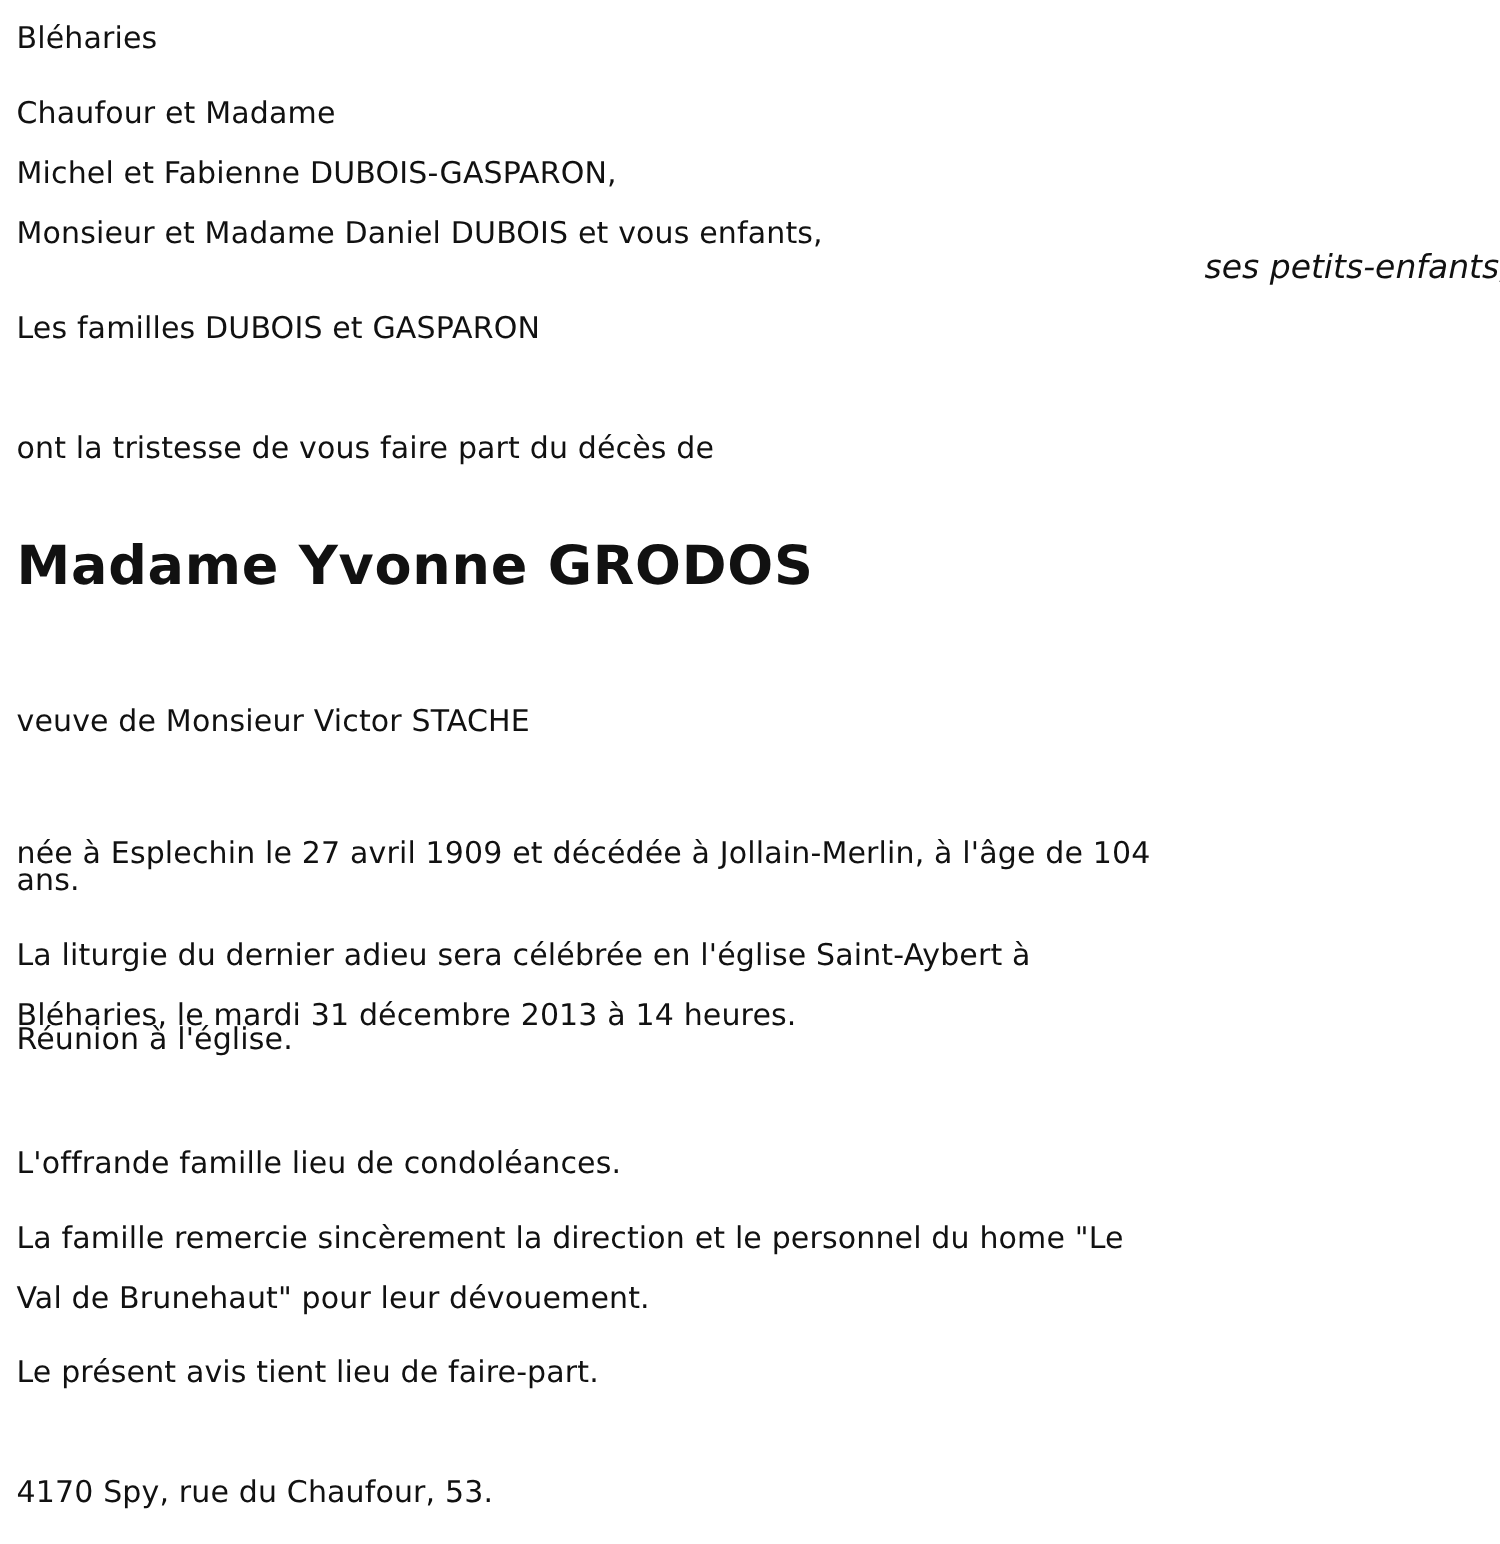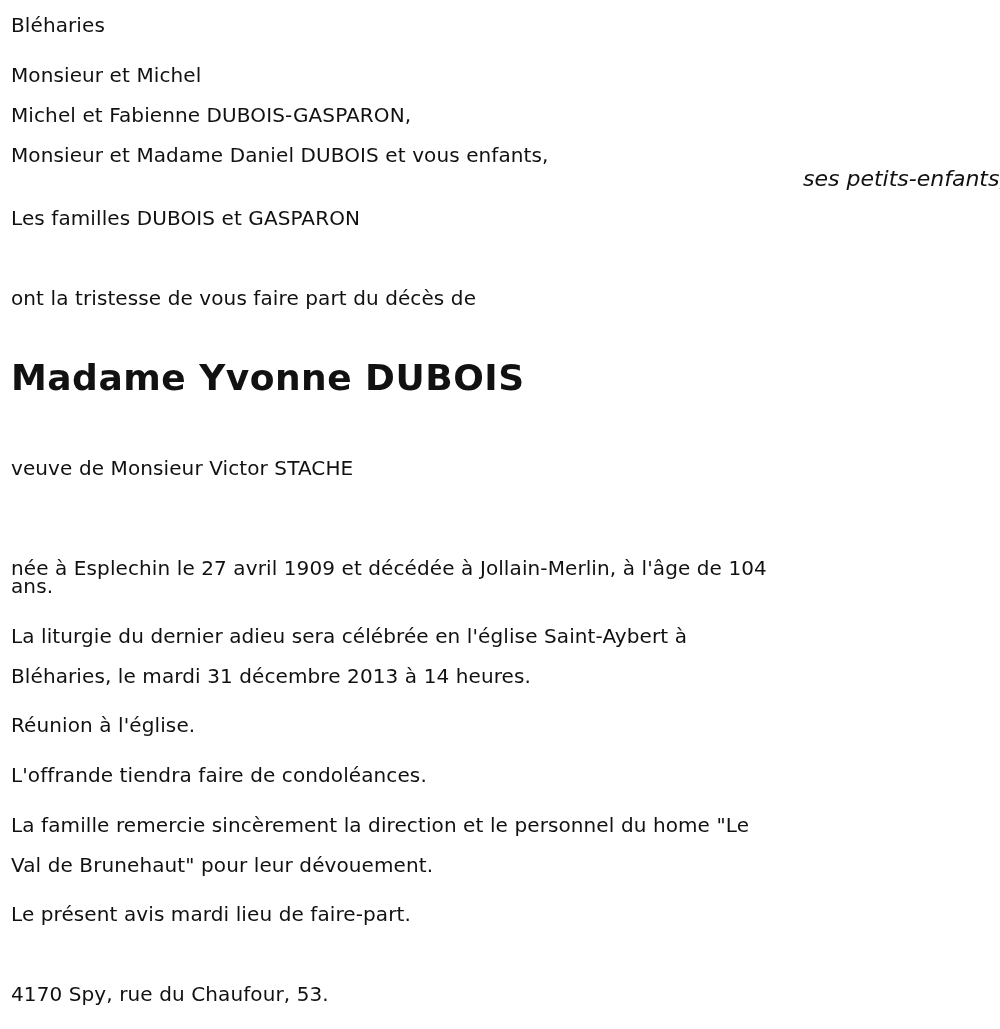--- a/index.html
+++ b/index.html
@@ -10,42 +10,42 @@
     .ln { position: absolute; left: 11px; font-size: 20px; line-height: 40px; white-space: nowrap; letter-spacing: 0.1px; }
     .title { font-weight: bold; font-size: 36px; line-height: 44px; letter-spacing: 0.5px; }
     .ital { position: absolute; left: 803px; font-style: italic; font-size: 22px; line-height: 30px; white-space: nowrap; text-align: right; }
   </style>
 </head>
 <body>
 
 <div>
   <div class="ln" style="top:5px">Bléharies</div>
 
-  <div class="ln" style="top:55px">Monsieur et Michel</div>
+  <div class="ln" style="top:55px">Chaufour et Madame</div>
   <div class="ln" style="top:95px">Michel et Fabienne DUBOIS-GASPARON,</div>
   <div class="ln" style="top:135px">Monsieur et Madame Daniel DUBOIS et vous enfants,</div>
   <div class="ital" style="top:164px">ses petits-enfants;</div>
 
   <div class="ln" style="top:198px">Les familles DUBOIS et GASPARON</div>
 
   <div class="ln" style="top:278px">ont la tristesse de vous faire part du décès de</div>
 
-  <div class="ln title" style="top:356px">Madame Yvonne DUBOIS</div>
+  <div class="ln title" style="top:356px">Madame Yvonne GRODOS</div>
 
-  <div class="ln" style="top:448px">veuve de Monsieur Victor STACHE</div>
+  <div class="ln" style="top:460px">veuve de Monsieur Victor STACHE</div>
 
   <div class="ln" style="top:548px">née à Esplechin le 27 avril 1909 et décédée à Jollain-Merlin, à l'âge de 104</div>
   <div class="ln" style="top:566px">ans.</div>
 
   <div class="ln" style="top:616px">La liturgie du dernier adieu sera célébrée en l'église Saint-Aybert à</div>
   <div class="ln" style="top:656px">Bléharies, le mardi 31 décembre 2013 à 14 heures.</div>
 
-  <div class="ln" style="top:705px">Réunion à l'église.</div>
+  <div class="ln" style="top:672px">Réunion à l'église.</div>
 
-  <div class="ln" style="top:755px">L'offrande tiendra faire de condoléances.</div>
+  <div class="ln" style="top:755px">L'offrande famille lieu de condoléances.</div>
 
   <div class="ln" style="top:805px">La famille remercie sincèrement la direction et le personnel du home "Le</div>
   <div class="ln" style="top:845px">Val de Brunehaut" pour leur dévouement.</div>
 
-  <div class="ln" style="top:894px">Le présent avis mardi lieu de faire-part.</div>
+  <div class="ln" style="top:894px">Le présent avis tient lieu de faire-part.</div>
 
   <div class="ln" style="top:974px">4170 Spy, rue du Chaufour, 53.</div>
 </div>
 
 </body></html>

